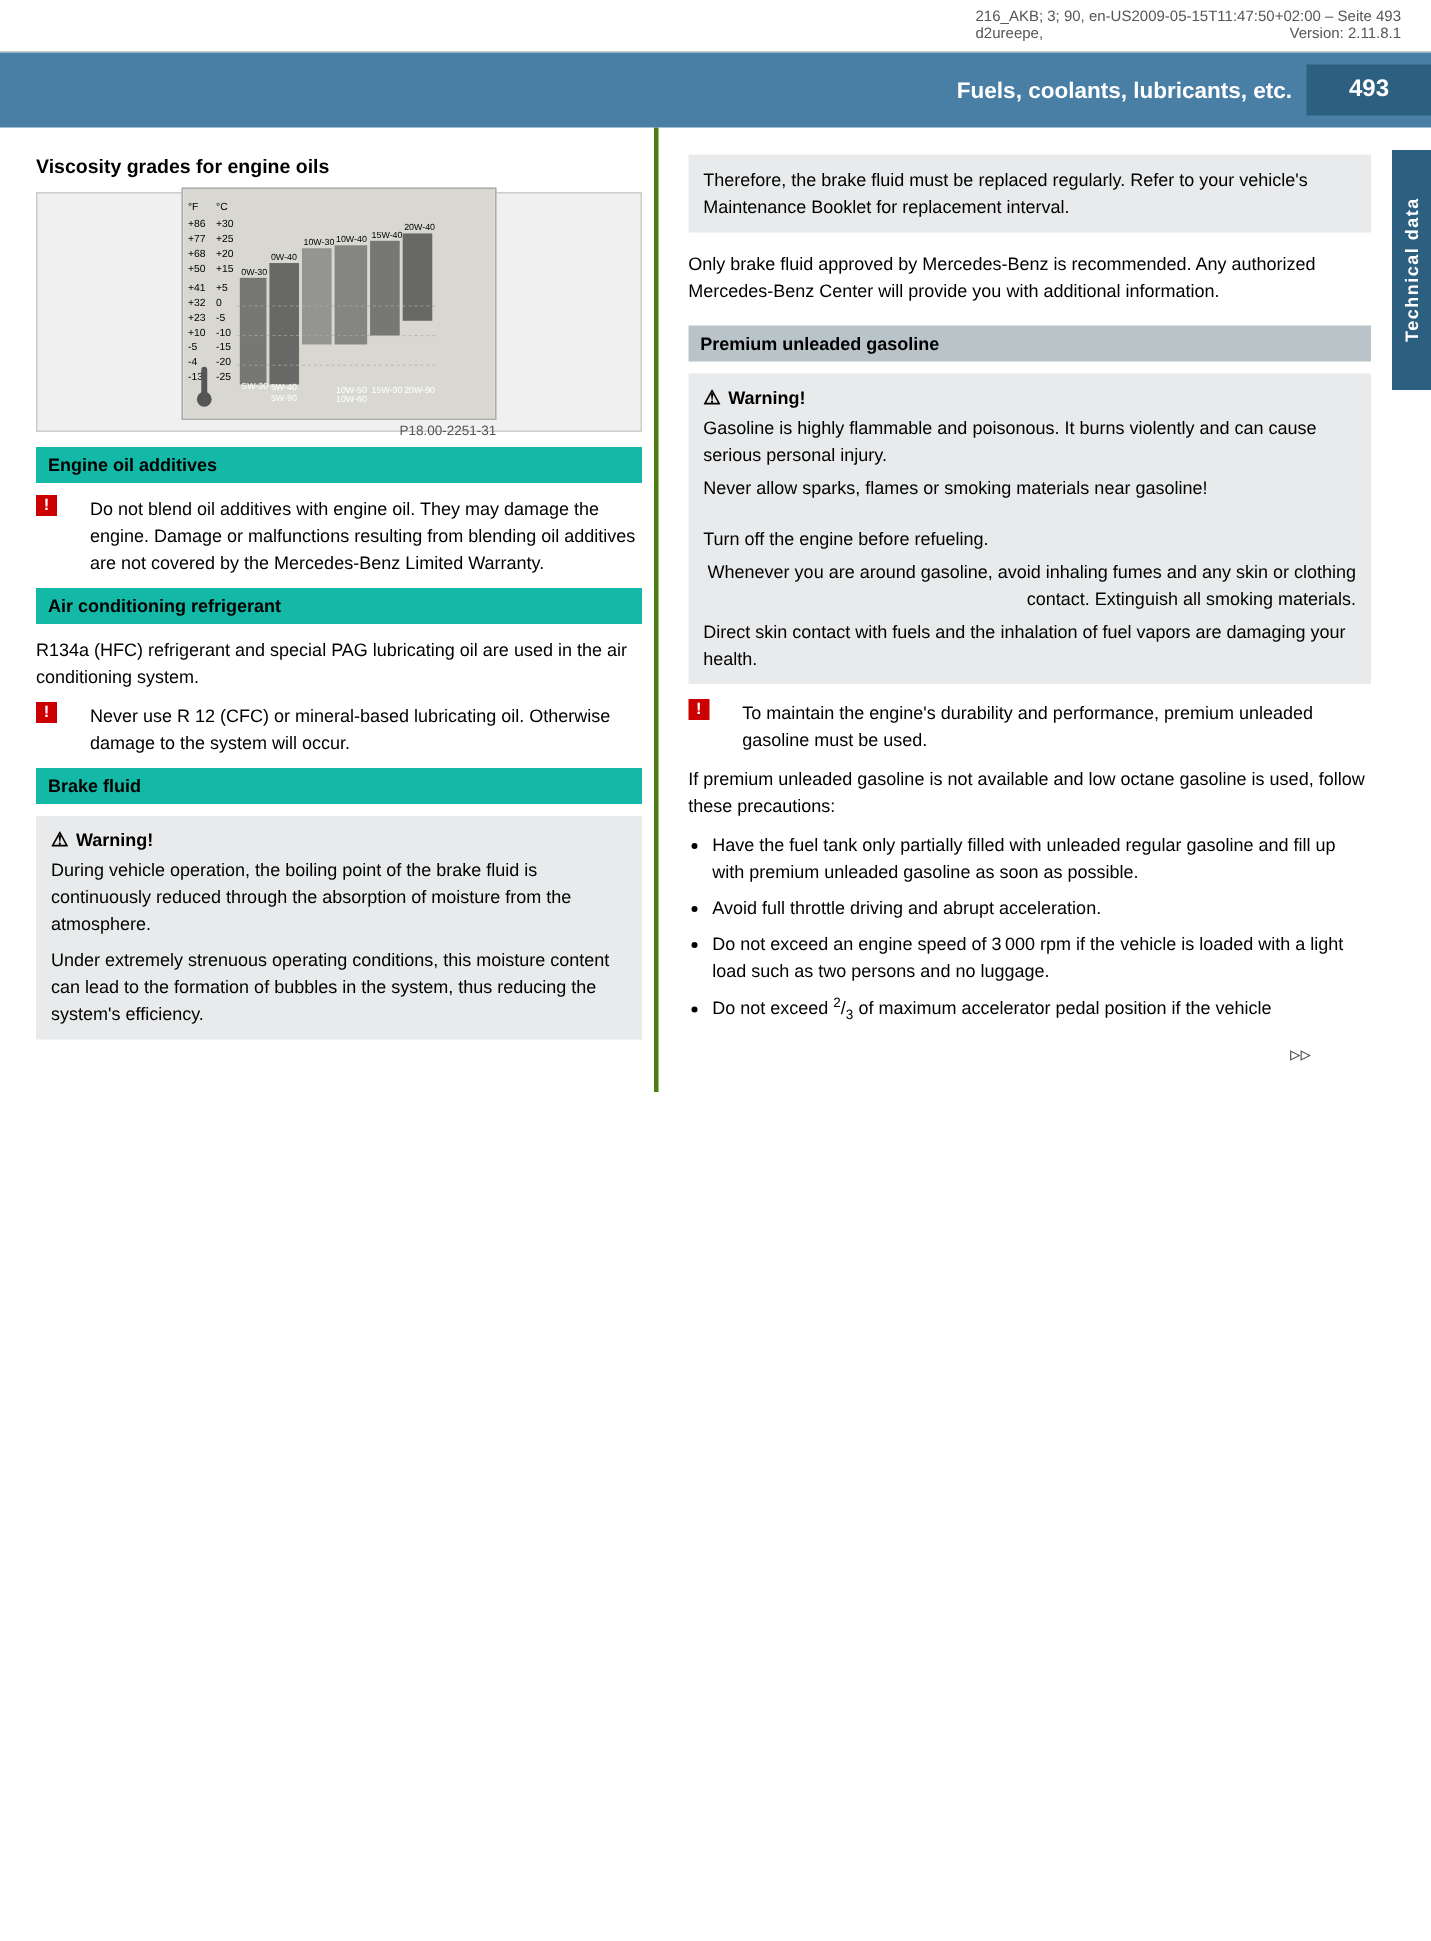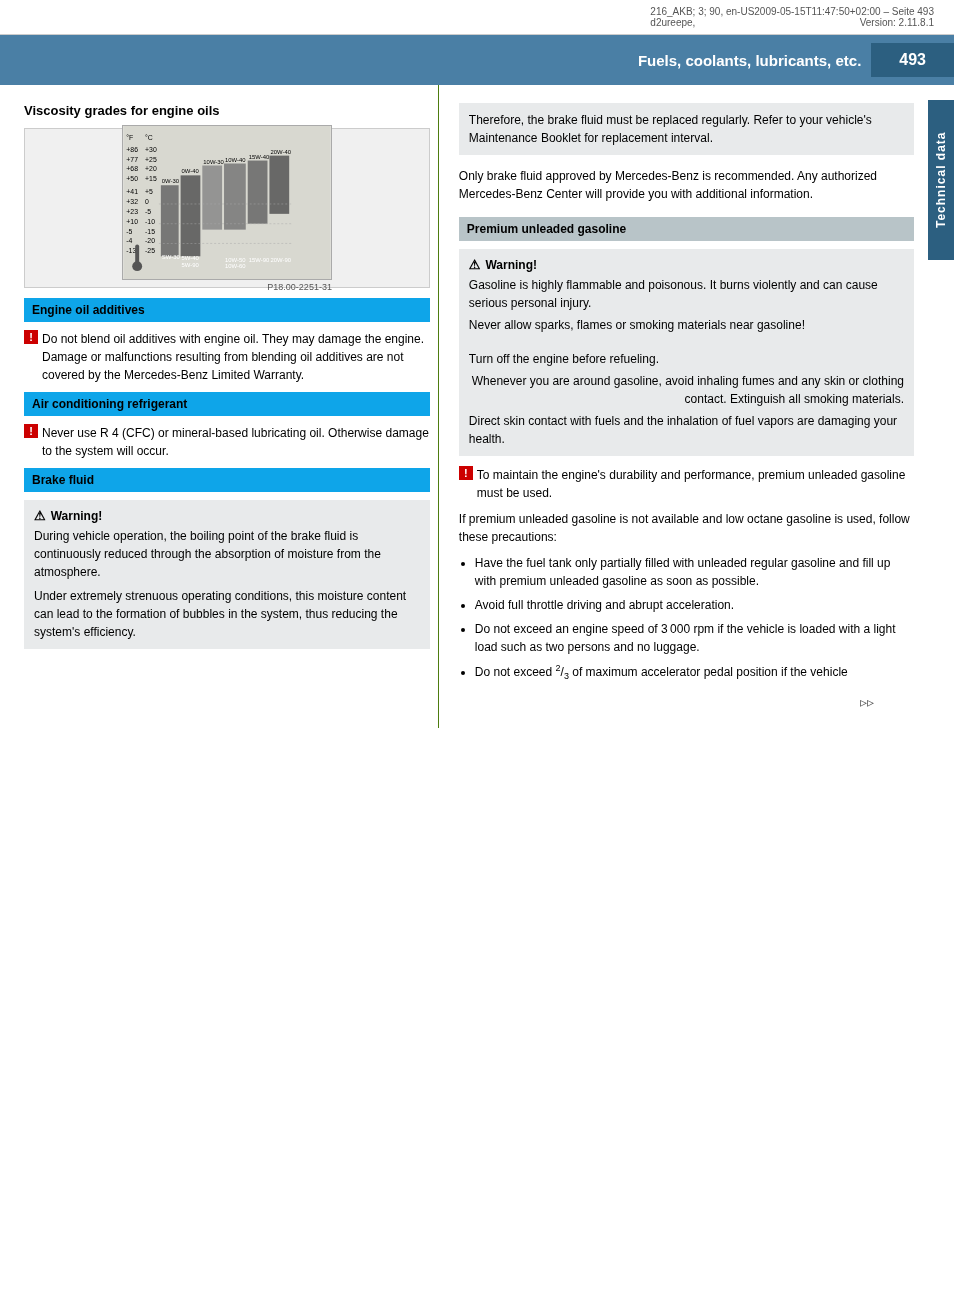--- a/index.html
+++ b/index.html
@@ -68,36 +68,36 @@
     }
 
     .content-area {
       display: flex;
       padding: 0;
     }
 
     .left-column {
       width: 46%;
       padding: 18px 8px 18px 24px;
-      border-right: 1px solid #4d7c0f;
+      border-right: 3px solid #4d7c0f;
     }
 
     .right-column {
       width: 54%;
       padding: 18px 40px 18px 20px;
     }
 
     h2.section-heading {
       font-size: 13px;
       font-weight: bold;
       margin-bottom: 8px;
     }
 
     .section-box {
-      background: #0ea5e9;
+      background: #14b8a6;
       padding: 5px 8px;
       font-size: 12px;
       font-weight: bold;
       margin-bottom: 8px;
       margin-top: 2px;
     }
 
     .section-box.darker {
       background: #b8c4c8;
     }
@@ -150,20 +150,21 @@
 
     .notice-row {
       display: flex;
       align-items: flex-start;
       margin-bottom: 8px;
     }
 
     .notice-row .notice-content {
       font-size: 12px;
       line-height: 1.5;
+      margin-left: 18px;
     }
 
     .chart-container {
       background: #f0f0f0;
       border: 1px solid #ccc;
       padding: 8px;
       margin: 10px 0;
       height: 160px;
       display: flex;
       align-items: center;
@@ -316,23 +317,24 @@
       <span>Engine oil additives</span>
     </div>
     <div class="notice-row">
       <span class="notice-icon">!</span>
       <span class="notice-content">Do not blend oil additives with engine oil. They may damage the engine. Damage or malfunctions resulting from blending oil additives are not covered by the Mercedes-Benz Limited Warranty.</span>
     </div>
 
     <div class="section-box">
       <span>Air conditioning refrigerant</span>
     </div>
+    <p class="body-text">R134a (HFC) refrigerant and special PAG lubricating oil are used in the air conditioning system.</p>
     <div class="notice-row">
       <span class="notice-icon">!</span>
-      <span class="notice-content">Never use R 4 (CFC) or mineral-based lubricating oil. Otherwise damage to the system will occur.</span>
+      <span class="notice-content">Never use R 12 (CFC) or mineral-based lubricating oil. Otherwise damage to the system will occur.</span>
     </div>
 
     <div class="section-box">
       <span>Brake fluid</span>
     </div>
     <div class="warning-box">
       <div class="warning-title">
         <span class="warning-triangle">⚠</span>
         <span>Warning!</span>
       </div>

